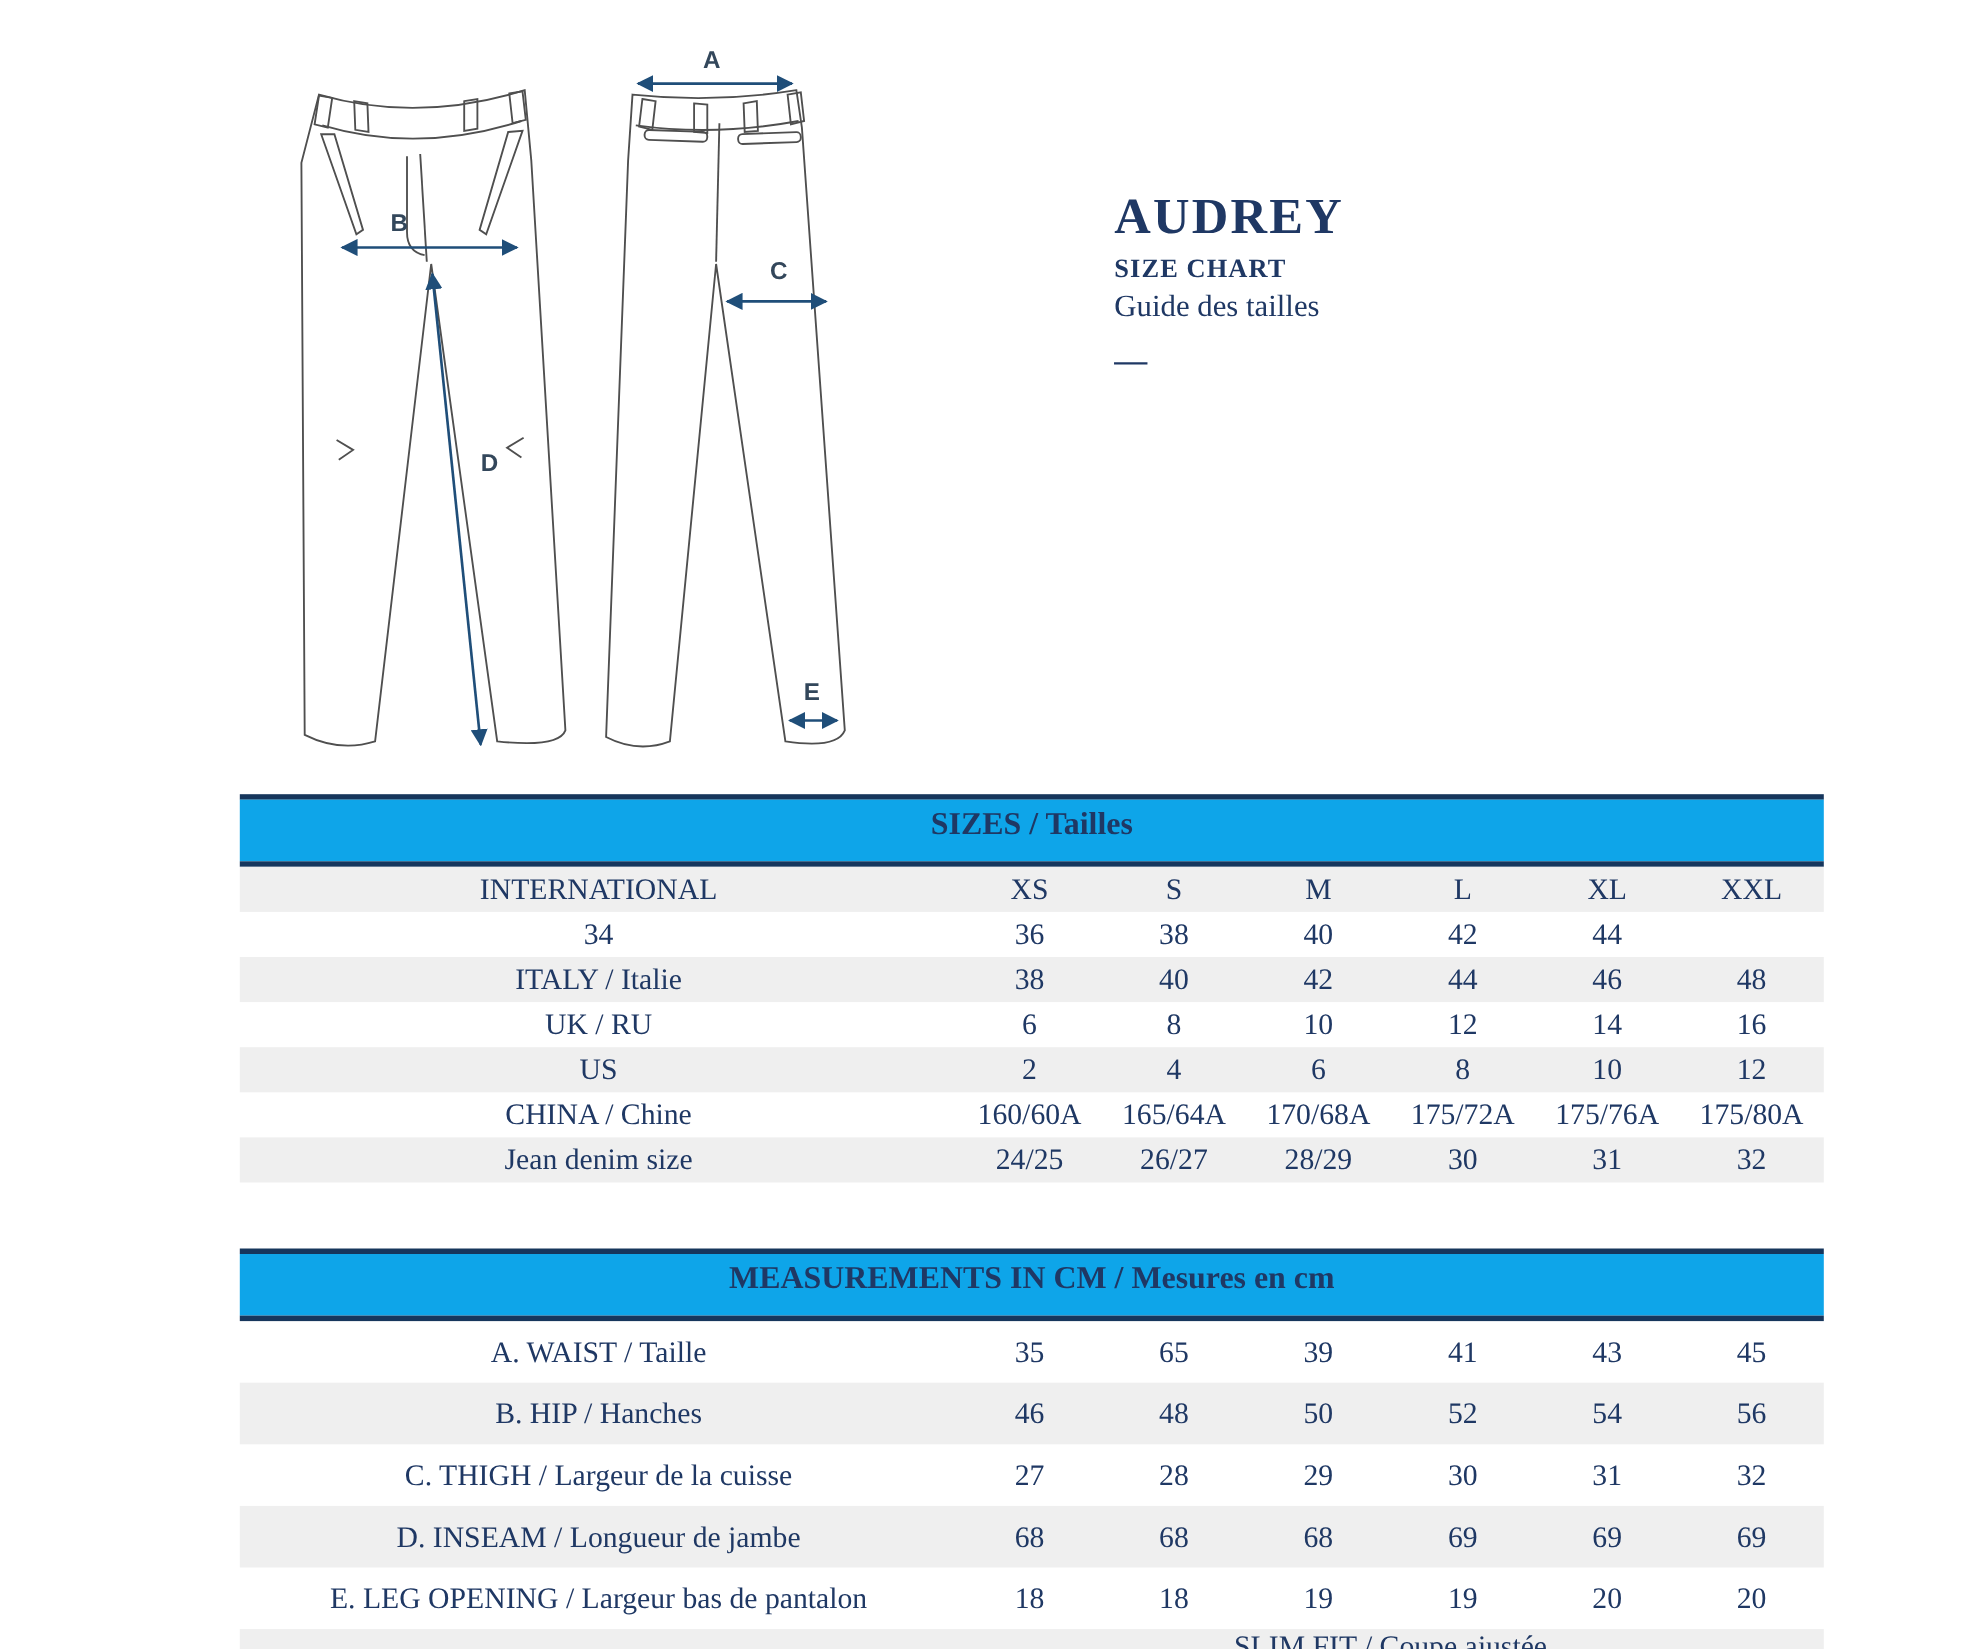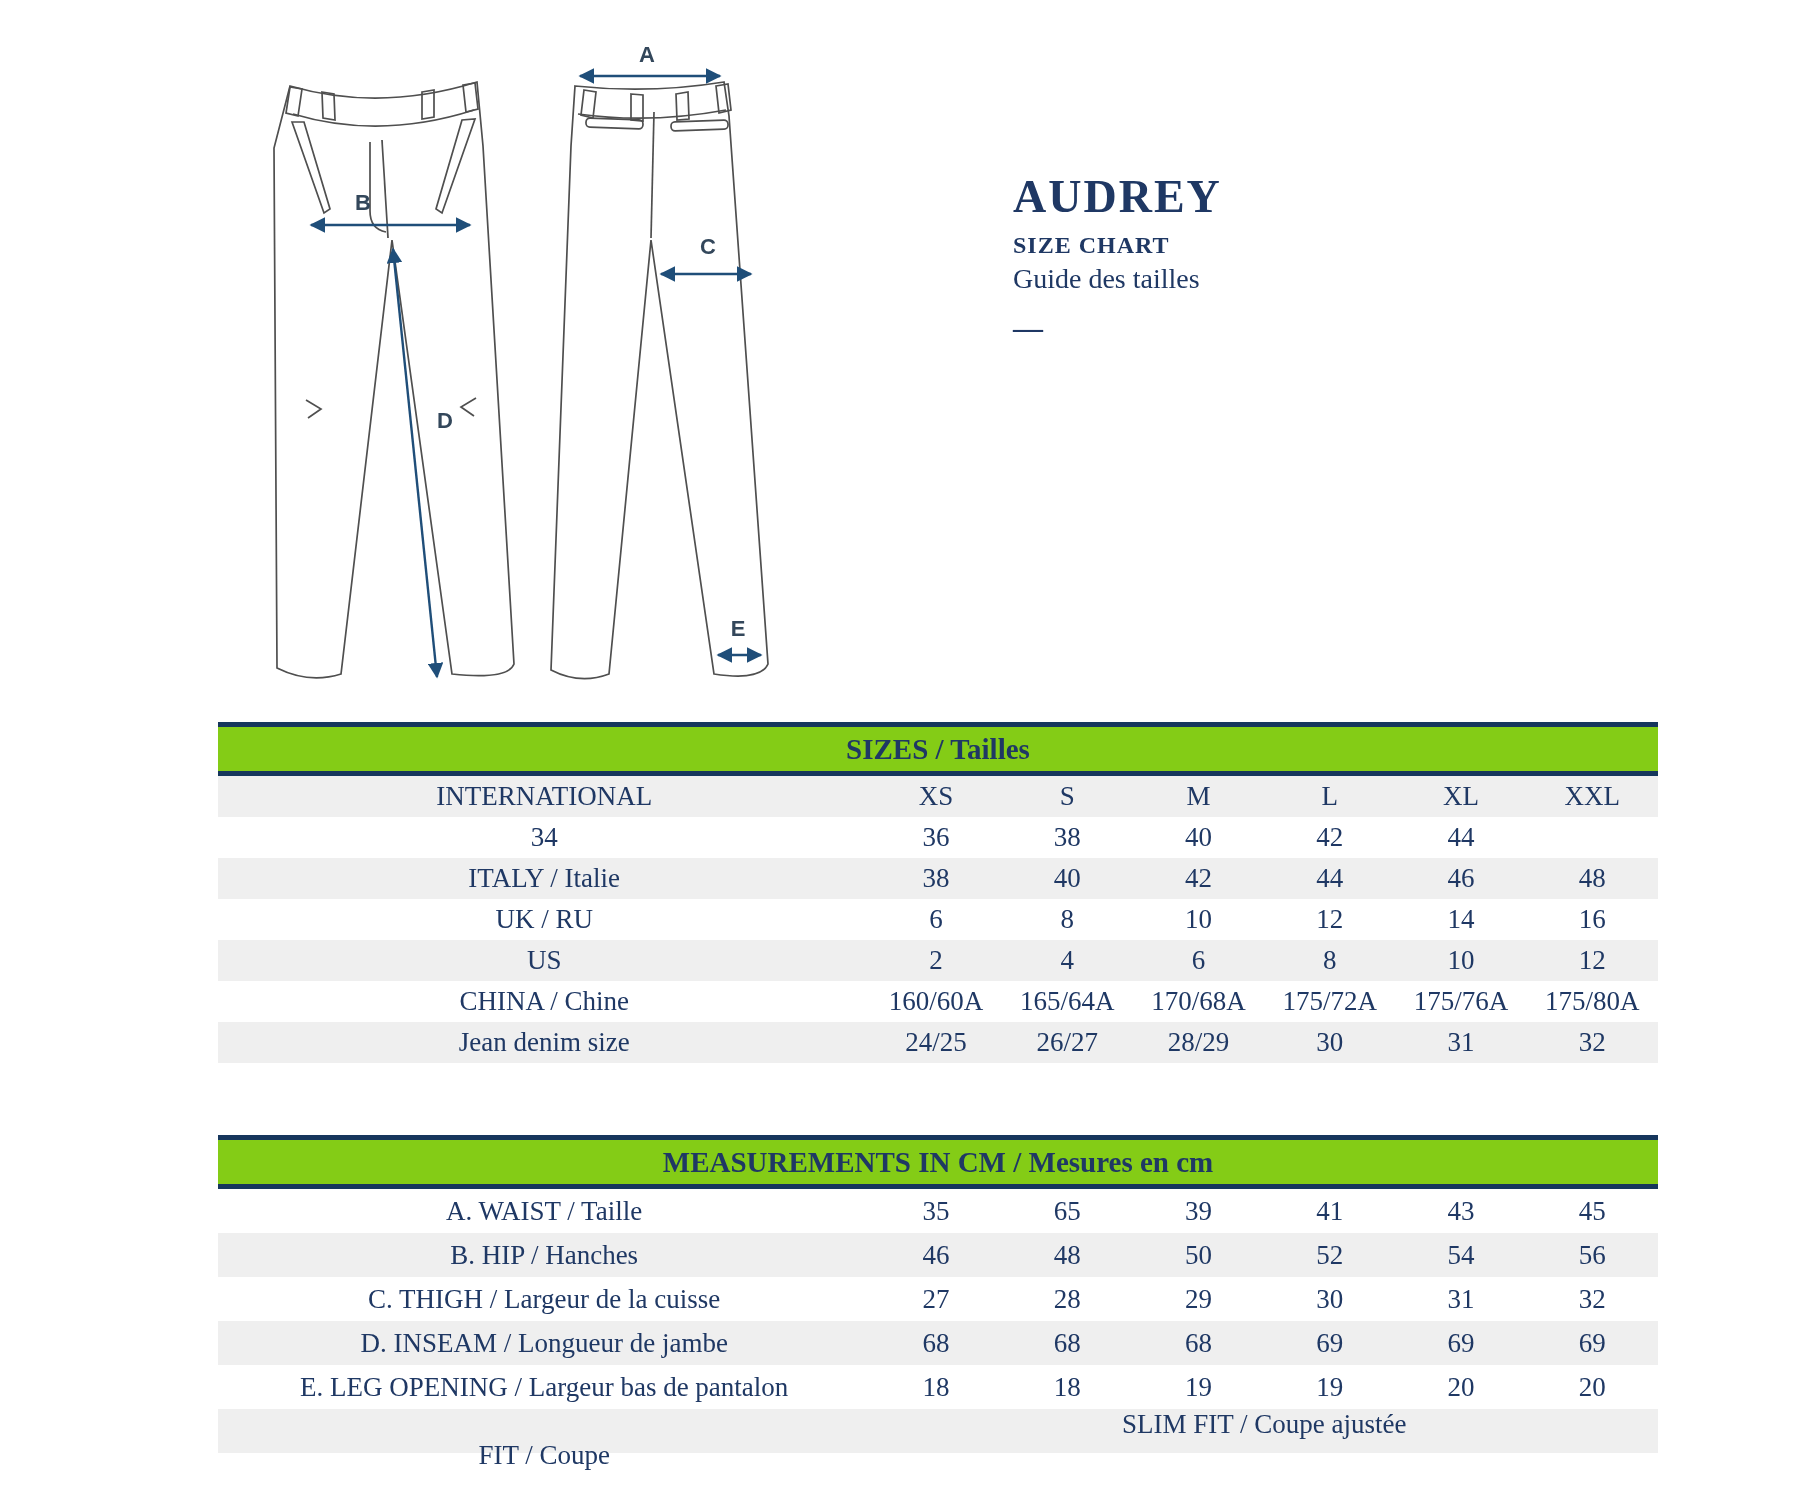--- a/index.html
+++ b/index.html
@@ -18,30 +18,30 @@
   .brand-sub-fr{font-size:28px;margin-top:4px;color:#1f3864;}
   .brand-dash{font-size:30px;font-weight:bold;margin-top:16px;color:#1f3864;}
   
   .diagram{position:absolute;left:230px;top:28px;}
   
   .table{position:absolute;left:218px;width:1440px;}
   .t1{top:722px;}
   .t2{top:1135px;}
   .rule{height:5px;background:#16365c;}
   .ttitle{
-    height:44px;line-height:44px;text-align:center;
-    font-size:29px;font-weight:bold;color:#1f3864;background:#84cc16;
+    height:56px;line-height:44px;text-align:center;
+    font-size:29px;font-weight:bold;color:#1f3864;background:#0ea5e9;
   }
   .trow{
     display:grid;
     grid-template-columns:45.3% repeat(6,1fr);
     align-items:center;
   }
   .t1 .trow{height:41px;}
-  .t2 .trow{height:44px;}
+  .t2 .trow{height:56px;}
   .t1 .trow:nth-child(odd){background:#efefef;}
   .t2 .trow:nth-child(even){background:#efefef;}
   .cell{
     text-align:center;font-size:27px;color:#1f3864;
     white-space:nowrap;overflow:visible;
   }
   .cell.span{grid-column:2/8;}
 </style>
 </head>
 <body>

